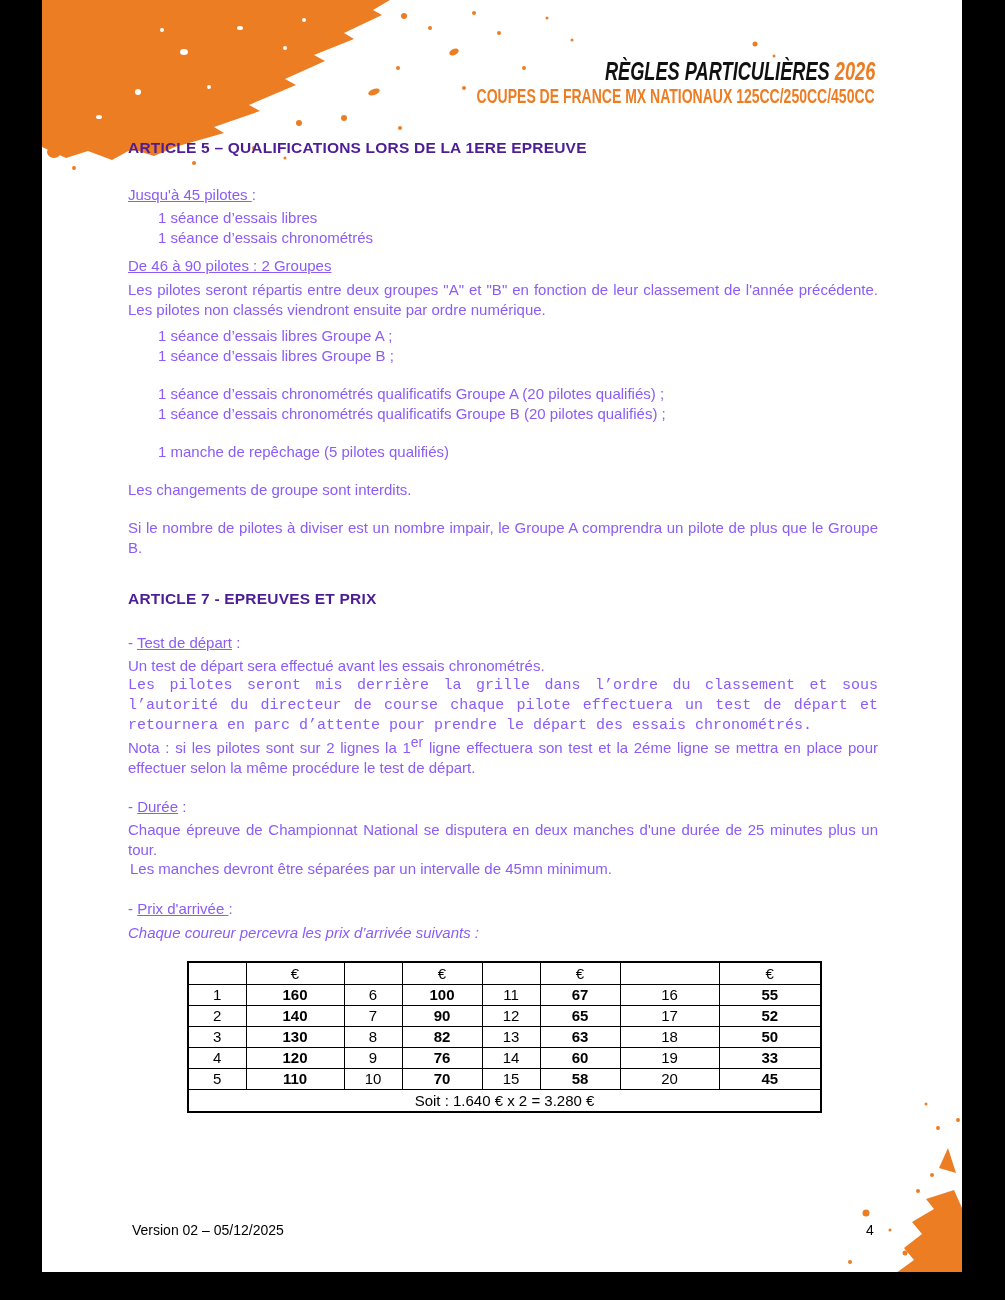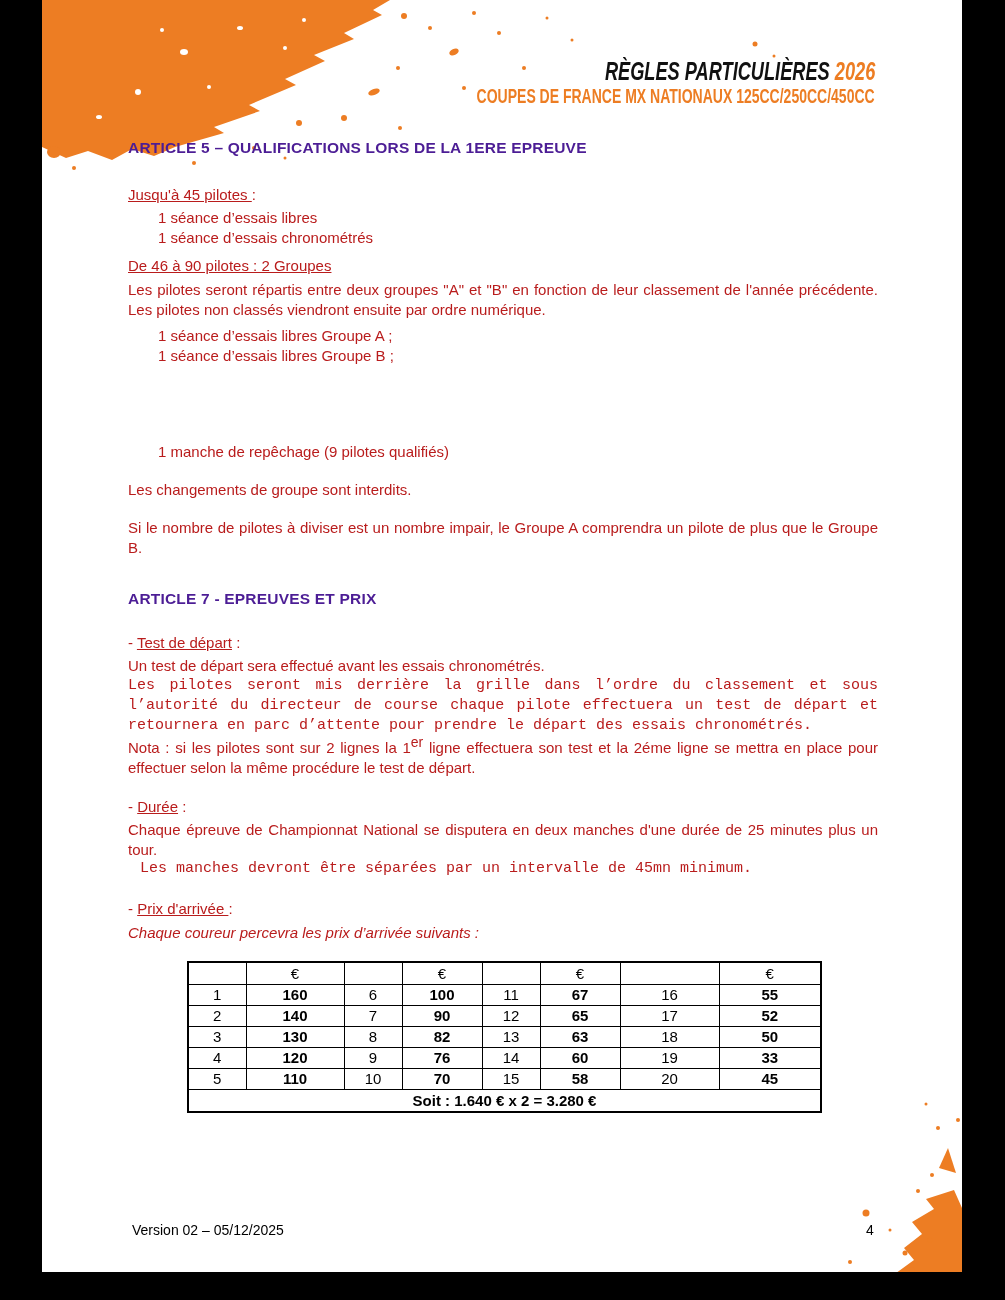--- a/index.html
+++ b/index.html
@@ -8,21 +8,21 @@
     background:#000;
     position:relative;
     font-family:"Liberation Sans","DejaVu Sans",sans-serif;
     overflow:hidden;
   }
   .page {
     position:absolute; left:42px; top:0; width:920px; height:1272px;
     background:#fff; overflow:hidden;
   }
   .abs { position:absolute; }
-  .body-text { font-size:15px; line-height:20px; color:#b91c1c; }
+  .body-text { font-size:15px; line-height:20px; color:#8b5cf6; }
   .just { text-align:justify; }
   .u { text-decoration:underline; }
   .art-heading {
     font-size:15.5px; font-weight:bold; color:#4c1d95; letter-spacing:0.2px;
   }
   .hdr-title {
     position:absolute; right:87px; top:56px; white-space:nowrap;
     font-size:26px; font-weight:bold; font-style:italic;
     transform:scaleX(0.70); transform-origin:100% 0; color:#111;
   }
@@ -35,21 +35,21 @@
   table.prize {
     border-collapse:collapse; border:2px solid #000;
     font-size:15px; color:#000; table-layout:fixed;
   }
   table.prize td {
     border:1px solid #000; text-align:center; vertical-align:middle;
     height:21px; padding:0; overflow:hidden;
   }
   table.prize tr.hdr td { height:22px; }
   table.prize tr.data td:nth-child(even) { font-weight:bold; }
-  table.prize td.total { height:23px; font-weight:bold; }
+  table.prize td.total { height:23px; font-weight:normal; }
   sup.sm { font-size:14px; vertical-align:super; line-height:0; }
   .footer-text { font-size:14px; color:#000; }
 </style>
 </head>
 <body>
 
 <div class="page">
 
   <svg class="abs" style="left:0;top:0;" width="760" height="185" viewBox="0 0 760 185">
     <g fill="#ED7D23">
@@ -128,22 +128,26 @@
   </div>
 
   <div class="abs body-text u" style="left:86px;top:256px;">De 46 à 90 pilotes : 2 Groupes</div>
   <div class="abs body-text just" style="left:86px;top:280px;width:750px;">Les pilotes seront répartis entre deux groupes "A" et "B" en fonction de leur classement de l'année précédente. Les pilotes non classés viendront ensuite par ordre numérique.</div>
 
   <div class="abs body-text" style="left:116px;top:326px;width:720px;">
     <div>1 séance d’essais libres Groupe A ;</div>
     <div>1 séance d’essais libres Groupe B ;</div>
   </div>
 
-
-  <div class="abs body-text" style="left:116px;top:442px;">1 manche de repêchage (9 pilotes qualifiés)</div>
+  <div class="abs body-text" style="left:116px;top:384px;width:720px;">
+    <div>1 séance d’essais chronométrés qualificatifs Groupe A (20 pilotes qualifiés) ;</div>
+    <div>1 séance d’essais chronométrés qualificatifs Groupe B (20 pilotes qualifiés) ;</div>
+  </div>
+
+  <div class="abs body-text" style="left:116px;top:442px;">1 manche de repêchage (5 pilotes qualifiés)</div>
 
   <div class="abs body-text" style="left:86px;top:480px;">Les changements de groupe sont interdits.</div>
 
   <div class="abs body-text just" style="left:86px;top:518px;width:750px;">Si le nombre de pilotes à diviser est un nombre impair, le Groupe A comprendra un pilote de plus que le Groupe B.</div>
 
   <div class="abs art-heading" style="left:86px;top:590px;">ARTICLE 7 - EPREUVES ET PRIX</div>
 
   <div class="abs body-text" style="left:86px;top:633px;">
     <span>- </span><span class="u">Test de départ</span><span> :</span>
   </div>
@@ -151,21 +155,21 @@
   <div class="abs body-text just" style="left:86px;top:676px;width:750px;font-family:Liberation Mono, monospace;">Les pilotes seront mis derrière la grille dans l’ordre du classement et sous l’autorité du directeur de course chaque pilote effectuera un test de départ et retournera en parc d’attente pour prendre le départ des essais chronométrés.</div>
 
   <div class="abs body-text just" style="left:86px;top:738px;width:750px;">
     <span>Nota : si les pilotes sont sur 2 lignes la 1</span><sup class="sm">er</sup><span> ligne effectuera son test et la 2éme ligne se mettra en place pour effectuer selon la même procédure le test de départ.</span>
   </div>
 
   <div class="abs body-text" style="left:86px;top:797px;">
     <span>- </span><span class="u">Durée</span><span> :</span>
   </div>
   <div class="abs body-text just" style="left:86px;top:820px;width:750px;">Chaque épreuve de Championnat National se disputera en deux manches d'une durée de 25 minutes plus un tour.</div>
-  <div class="abs body-text" style="left:98px;top:859px;font-family:Liberation Mono, monospace;">Les manches devront être séparées par un intervalle de 45mn minimum.</div>
+  <div class="abs body-text" style="left:88px;top:859px;">Les manches devront être séparées par un intervalle de 45mn minimum.</div>
 
   <div class="abs body-text" style="left:86px;top:899px;">
     <span>- </span><span class="u">Prix d'arrivée </span><span>:</span>
   </div>
   <div class="abs body-text" style="left:86px;top:923px;font-style:italic;">Chaque coureur percevra les prix d’arrivée suivants :</div>
 
   <table class="prize abs" style="left:145px;top:961px;width:633px;">
     <colgroup>
       <col style="width:58px">
         <col style="width:98px">

